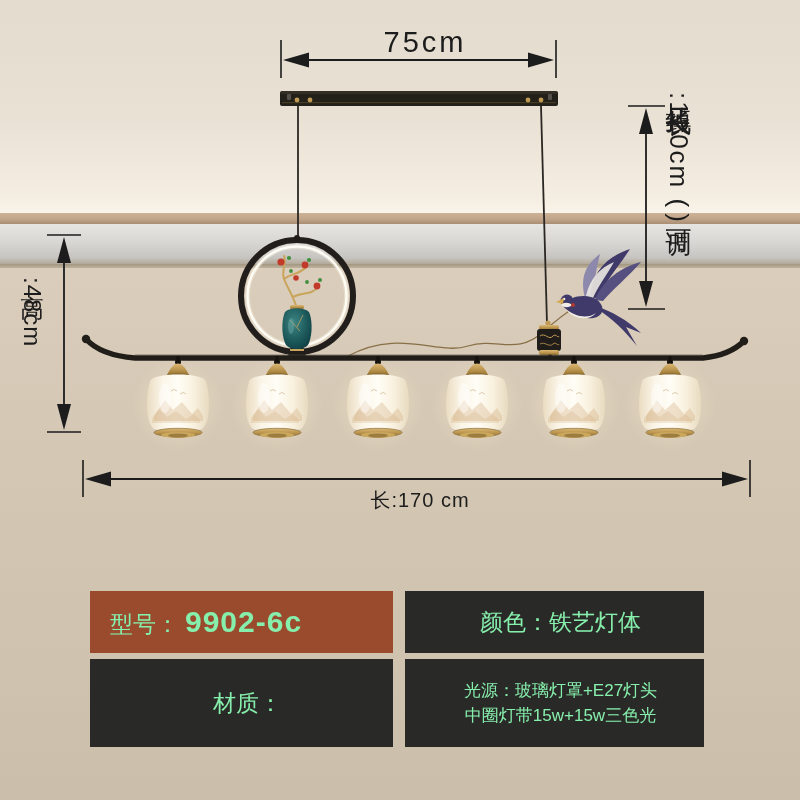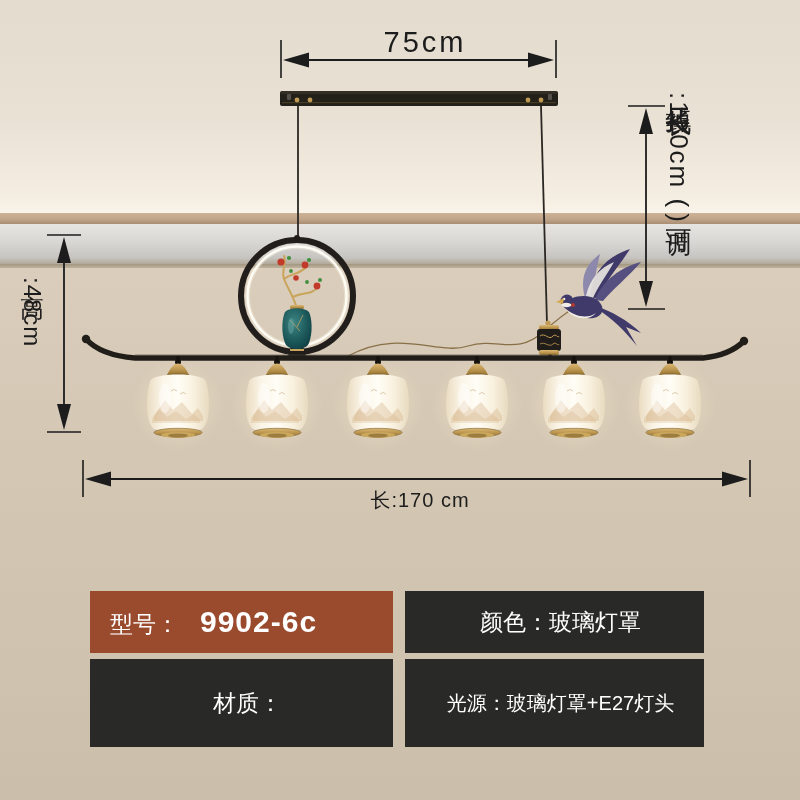--- a/index.html
+++ b/index.html
@@ -26,29 +26,29 @@
   .dim-right{left:662px;top:86px;height:290px;font-size:26px;letter-spacing:2px;
     writing-mode:vertical-rl;text-orientation:mixed;}
   .dim-left{left:16px;top:276px;height:130px;font-size:24px;letter-spacing:1px;
     writing-mode:vertical-rl;text-orientation:mixed;}
   .dim-bottom{left:300px;top:487px;width:240px;text-align:center;font-size:20px;letter-spacing:1px;}
 
   
   .spec-table{position:absolute;left:90px;top:591px;width:614px;
     display:grid;grid-template-columns:303px 299px;grid-template-rows:62px 88px;
     gap:6px 12px;}
-  .spec-cell{color:#ffffff;display:flex;flex-direction:column;justify-content:center;
+  .spec-cell{color:#86efac;display:flex;flex-direction:column;justify-content:center;
     padding-left:20px;padding-right:8px;box-sizing:border-box;}
   .cell-dark{background:#292927;align-items:center;}
   .cell-brown{background:#9a4a2d;}
   .spec-line{display:flex;align-items:baseline;white-space:nowrap;}
   .spec-label{font-size:23px;}
   .spec-value{font-size:23px;}
-  .model-value{font-size:30px;font-weight:bold;margin-left:21px;letter-spacing:1px;}
-  .ls-line{font-size:20px;line-height:1.5;white-space:nowrap;}
+  .model-value{font-size:30px;font-weight:bold;margin-left:6px;letter-spacing:1px;}
+  .ls-line{font-size:17px;line-height:1.5;white-space:nowrap;}
 </style>
 </head>
 <body>
 
 <div id="stage">
 
   <div class="ceiling"></div>
   <div class="trim-band"></div>
   <div class="molding"></div>
   <div class="molding-shadow"></div>
@@ -219,28 +219,29 @@
   <div class="spec-table">
     <div class="spec-cell cell-brown">
       <div class="spec-line">
         <span class="spec-label">型号：</span>
         <span class="model-value">9902-6c</span>
       </div>
     </div>
     <div class="spec-cell cell-dark">
       <div class="spec-line">
         <span class="spec-label">颜色：</span>
-        <span class="spec-value">玻璃灯罩</span>
+        <span class="spec-value">铁艺灯体</span>
       </div>
     </div>
     <div class="spec-cell cell-dark">
       <div class="spec-line">
         <span class="spec-label">材质：</span>
       </div>
     </div>
     <div class="spec-cell cell-dark">
       <div class="ls-line">
         <span>光源：</span><span>玻璃灯罩+E27灯头</span>
       </div>
+      <div class="ls-line">中圈灯带15w+15w三色光</div>
     </div>
   </div>
 
 </div>
 
 </body></html>

